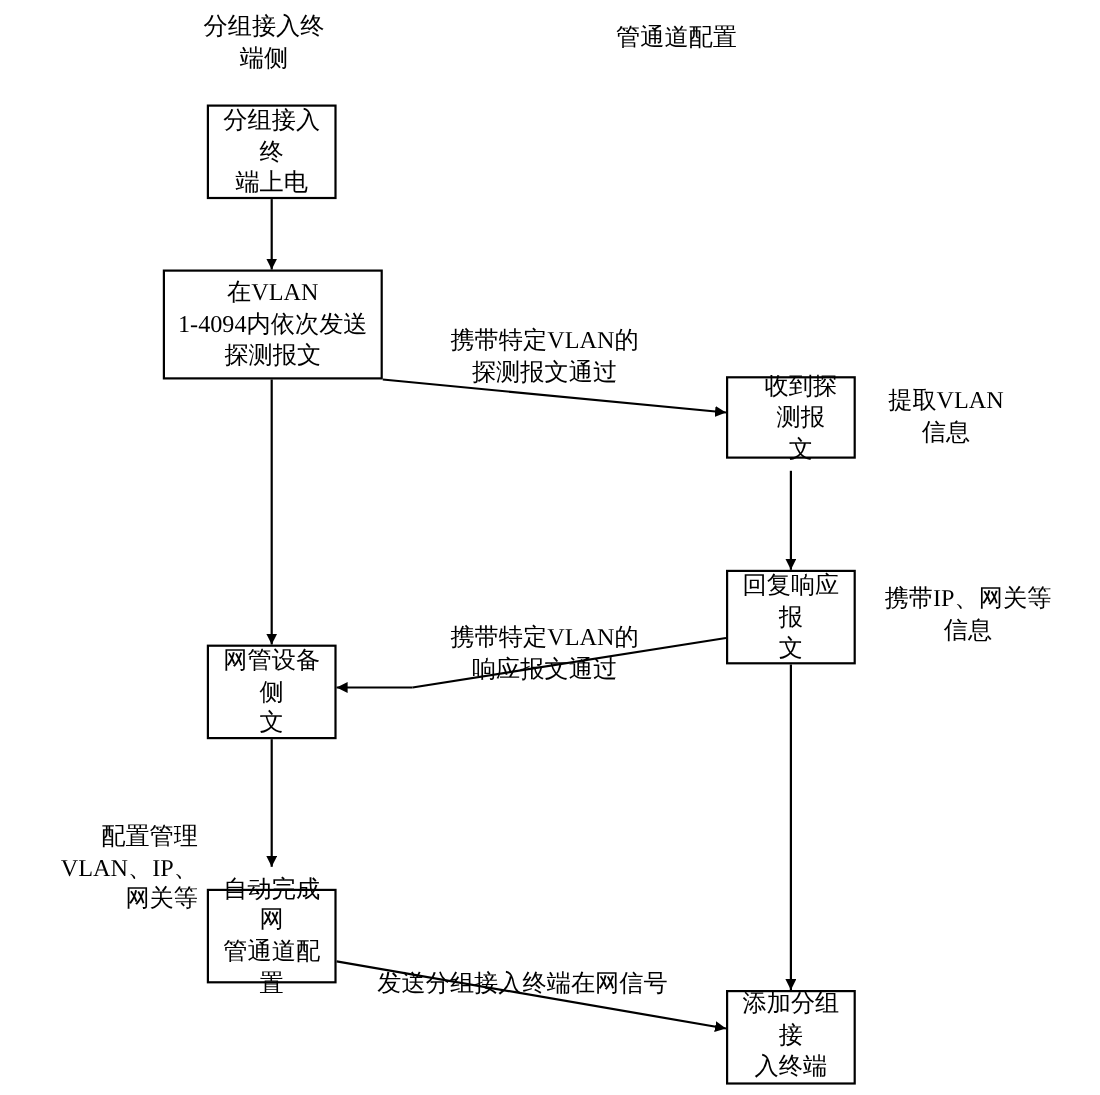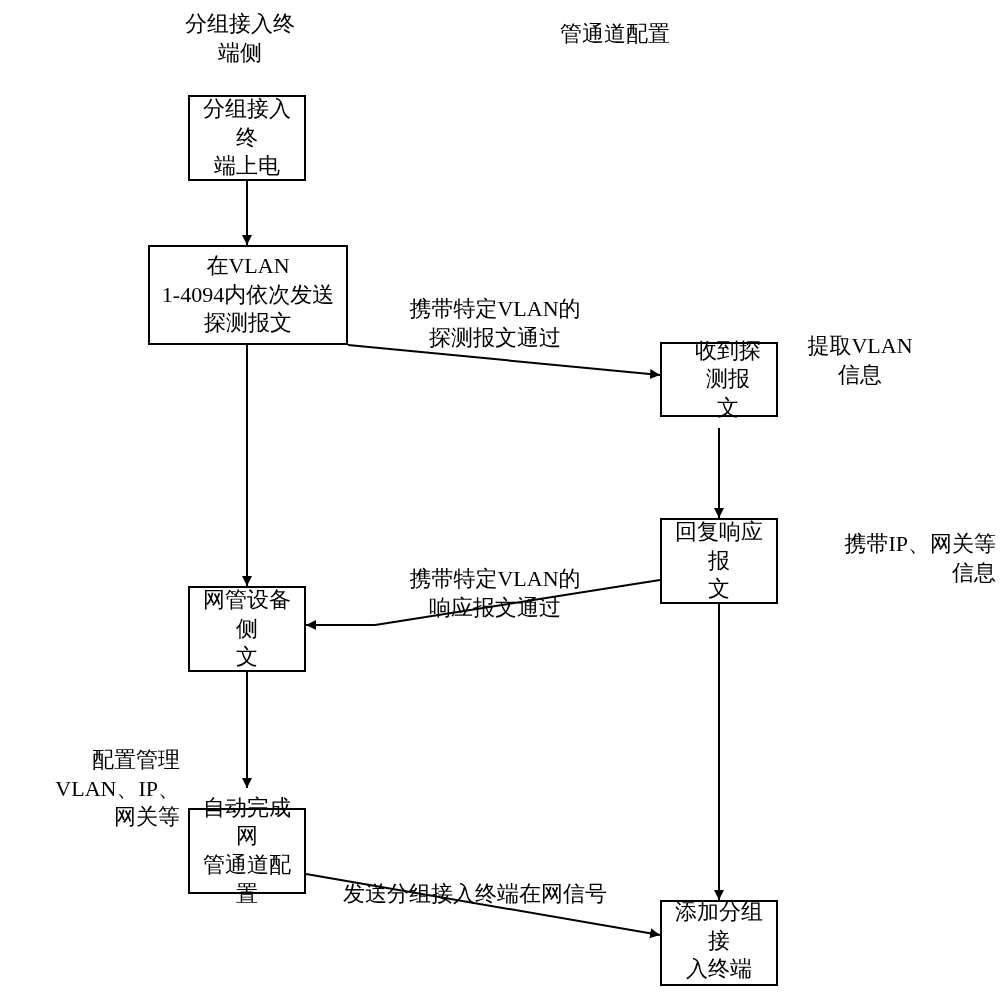--- a/index.html
+++ b/index.html
@@ -57,23 +57,23 @@
 
 <div class="box" style="left:660px; top:342px; width:118px; height:75px; white-space:pre-line;padding-left:24px;">收到探测报
 文</div>
 <div class="box" style="left:660px; top:518px; width:118px; height:86px; white-space:pre-line;">回复响应报
 文</div>
 <div class="box" style="left:660px; top:900px; width:118px; height:86px; white-space:pre-line;font-family:Liberation Mono, monospace;">添加分组接
 入终端</div>
 
 <div class="label" style="left:395px; top:295px; width:200px; white-space:pre-line;">携带特定VLAN的
 探测报文通过</div>
-<div class="label" style="left:795px; top:332px; width:130px; white-space:pre-line;">提取VLAN
+<div class="label" style="left:795px; top:350px; width:130px; white-space:pre-line;">提取VLAN
 信息</div>
-<div class="label" style="left:816px; top:530px; width:180px; white-space:pre-line; text-align:right;">携带IP、网关等
+<div class="label" style="left:790px; top:530px; width:180px; white-space:pre-line; text-align:center;">携带IP、网关等
 信息</div>
 <div class="label" style="left:395px; top:565px; width:200px; white-space:pre-line;">携带特定VLAN的
 响应报文通过</div>
 <div class="label" style="left:40px; top:746px; width:140px; white-space:pre-line; text-align:right;">配置管理
 VLAN、IP、
 网关等</div>
 <div class="label" style="left:320px; top:880px; width:310px;">发送分组接入终端在网信号</div>
 
 <svg class="overlay">
   <defs>

